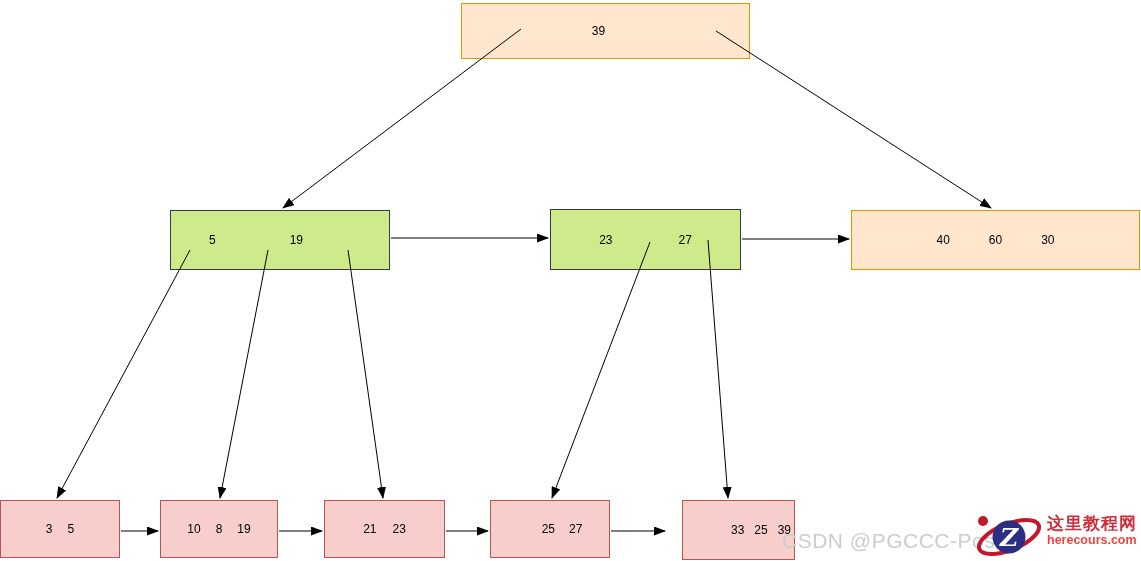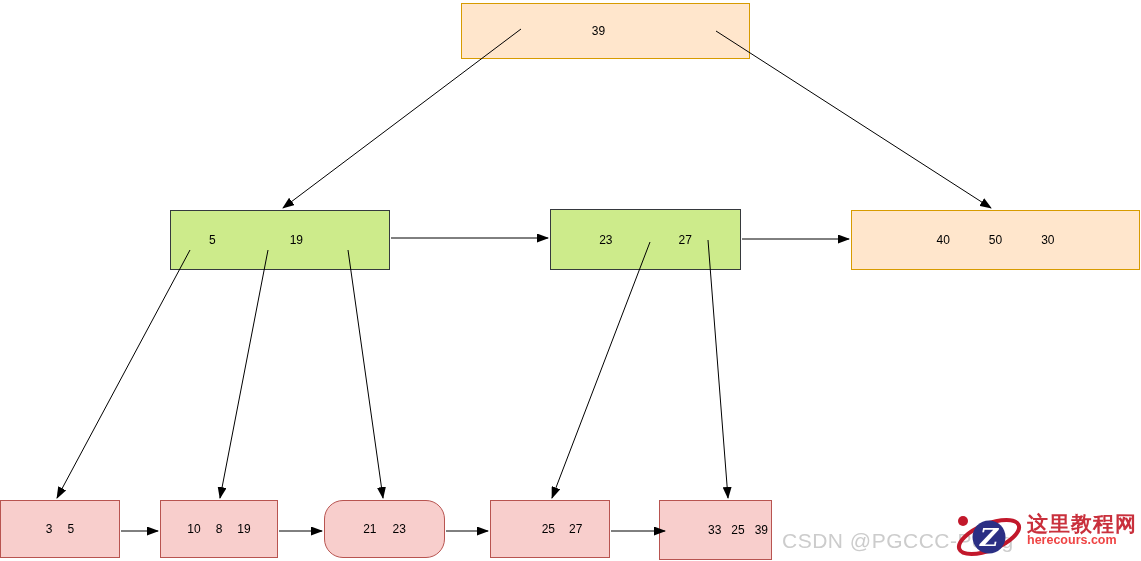--- a/index.html
+++ b/index.html
@@ -16,42 +16,42 @@
   .orange { background:#ffe6cc; border:1px solid #d79b00; }
   .green  { background:#cdeb8b; border:1px solid #36393d; }
   .pink   { background:#f8cecc; border:1px solid #b85450; }
 
   #root { left:461px; top:3px;   width:289px; height:56px; padding-right:14px; }
   #i1   { left:170px; top:210px; width:220px; height:60px; gap:74px; padding-right:48px; }
   #i2   { left:550px; top:209px; width:191px; height:61px; gap:66px; }
   #i3   { left:851px; top:210px; width:289px; height:60px; gap:39px; }
   #l1   { left:0px;   top:500px; width:120px; height:58px; gap:15px; }
   #l2   { left:160px; top:500px; width:118px; height:58px; gap:15px;text-align:right; }
-  #l3   { left:324px; top:500px; width:121px; height:58px; gap:16px;border-radius:19px; }
+  #l3   { left:324px; top:500px; width:121px; height:58px; gap:16px; }
   #l4   { left:490px; top:500px; width:120px; height:58px; gap:14px;padding-left:24px; }
-  #l5   { left:659px; top:500px; width:113px; height:60px; gap:10px;padding-left:45px; }
+  #l5   { left:682px; top:500px; width:113px; height:60px; gap:10px;padding-left:45px; }
 
   #edges {
     position:absolute; left:0; top:0; width:1141px; height:561px;
     z-index:5; pointer-events:none;
   }
   #edges line { stroke:#000; stroke-width:1; }
 
   .watermark {
     position:absolute; left:782px; top:529px; z-index:2;
     font-size:21px; color:#cccccc; letter-spacing:0.5px; white-space:nowrap;
   }
 
   .logo {
     position:absolute; right:0; bottom:1px; z-index:6;
     display:flex; align-items:center; background:transparent;
   }
   .logo-text { display:flex; flex-direction:column; margin-left:4px; padding-right:4px; }
   .logo-name {
-    color:#c9303c; font-weight:bold; font-size:21px; line-height:19px;
+    color:#c9303c; font-weight:bold; font-size:17px; line-height:19px;
     letter-spacing:1px; white-space:nowrap;
   }
   .logo-url {
     color:#ef4444; font-weight:bold; font-size:12.5px; line-height:15px;
     white-space:nowrap;
   }
 </style>
 </head>
 <body>
 
@@ -66,21 +66,21 @@
     <span>19</span>
   </div>
 
   <div class="node green" id="i2">
     <span>23</span>
     <span>27</span>
   </div>
 
   <div class="node orange" id="i3">
     <span>40</span>
-    <span>50</span>
+    <span>60</span>
     <span>30</span>
   </div>
 
   <div class="node pink" id="l1">
     <span>3</span>
     <span>5</span>
   </div>
 
   <div class="node pink" id="l2">
     <span>10</span>

